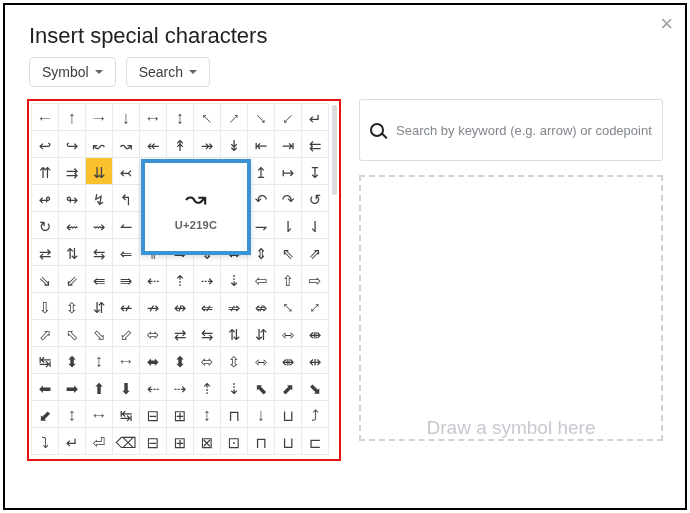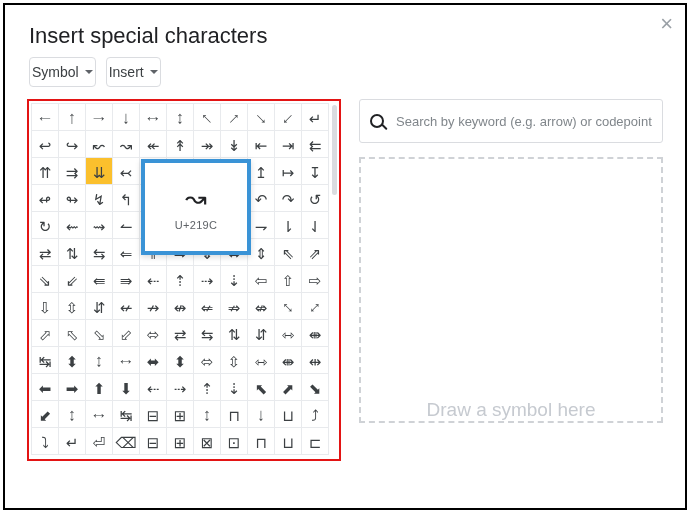--- a/index.html
+++ b/index.html
@@ -35,21 +35,21 @@
   }
   .dropdowns {
     display: flex;
     gap: 10px;
     margin-bottom: 12px;
     padding-left: 2px;
   }
   .dd {
     border: 1px solid #dadce0;
     border-radius: 4px;
-    padding: 6px 2px;
+    padding: 6px 12px;
     font-size: 14px;
     color: #3c4043;
     display: flex;
     align-items: center;
     gap: 6px;
     cursor: pointer;
     user-select: none;
   }
   .caret {
     width: 0; height: 0;
@@ -118,33 +118,34 @@
     font-size: 26px;
     line-height: 1;
     color: #202124;
     margin-bottom: 10px;
     font-family: "Segoe UI Symbol","Arial Unicode MS","Noto Sans Symbols","DejaVu Sans",sans-serif;
   }
   .preview .code {
     font-size: 11px;
     color: #5f6368;
     letter-spacing: .3px;
+    font-weight: bold;
   }
   .right {
     flex: 1;
     display: flex;
     flex-direction: column;
     gap: 14px;
   }
   .search {
     border: 1px solid #dadce0;
     border-radius: 3px;
     display: flex;
     align-items: center;
-    padding: 12px 8px;
+    padding: 21px 8px;
     gap: 8px;
     font-size: 13px;
     color: #5f6368;
   }
   .search input {
     border: none;
     outline: none;
     flex: 1;
     font-size: 13px;
     color: #3c4043;
@@ -183,21 +184,21 @@
 <div class="frame">
   <div class="close-x">×</div>
   <div class="title">Insert special characters</div>
 
   <div class="dropdowns">
     <div class="dd">
       <span>Symbol</span>
       <span class="caret"></span>
     </div>
     <div class="dd">
-      <span>Insert</span>
+      <span>Search</span>
       <span class="caret"></span>
     </div>
   </div>
 
   <div class="cols">
     <div class="left">
       <div class="grid-border">
         <div class="grid" id="grid">
             <div class="cell">←</div>
             <div class="cell">↑</div>

